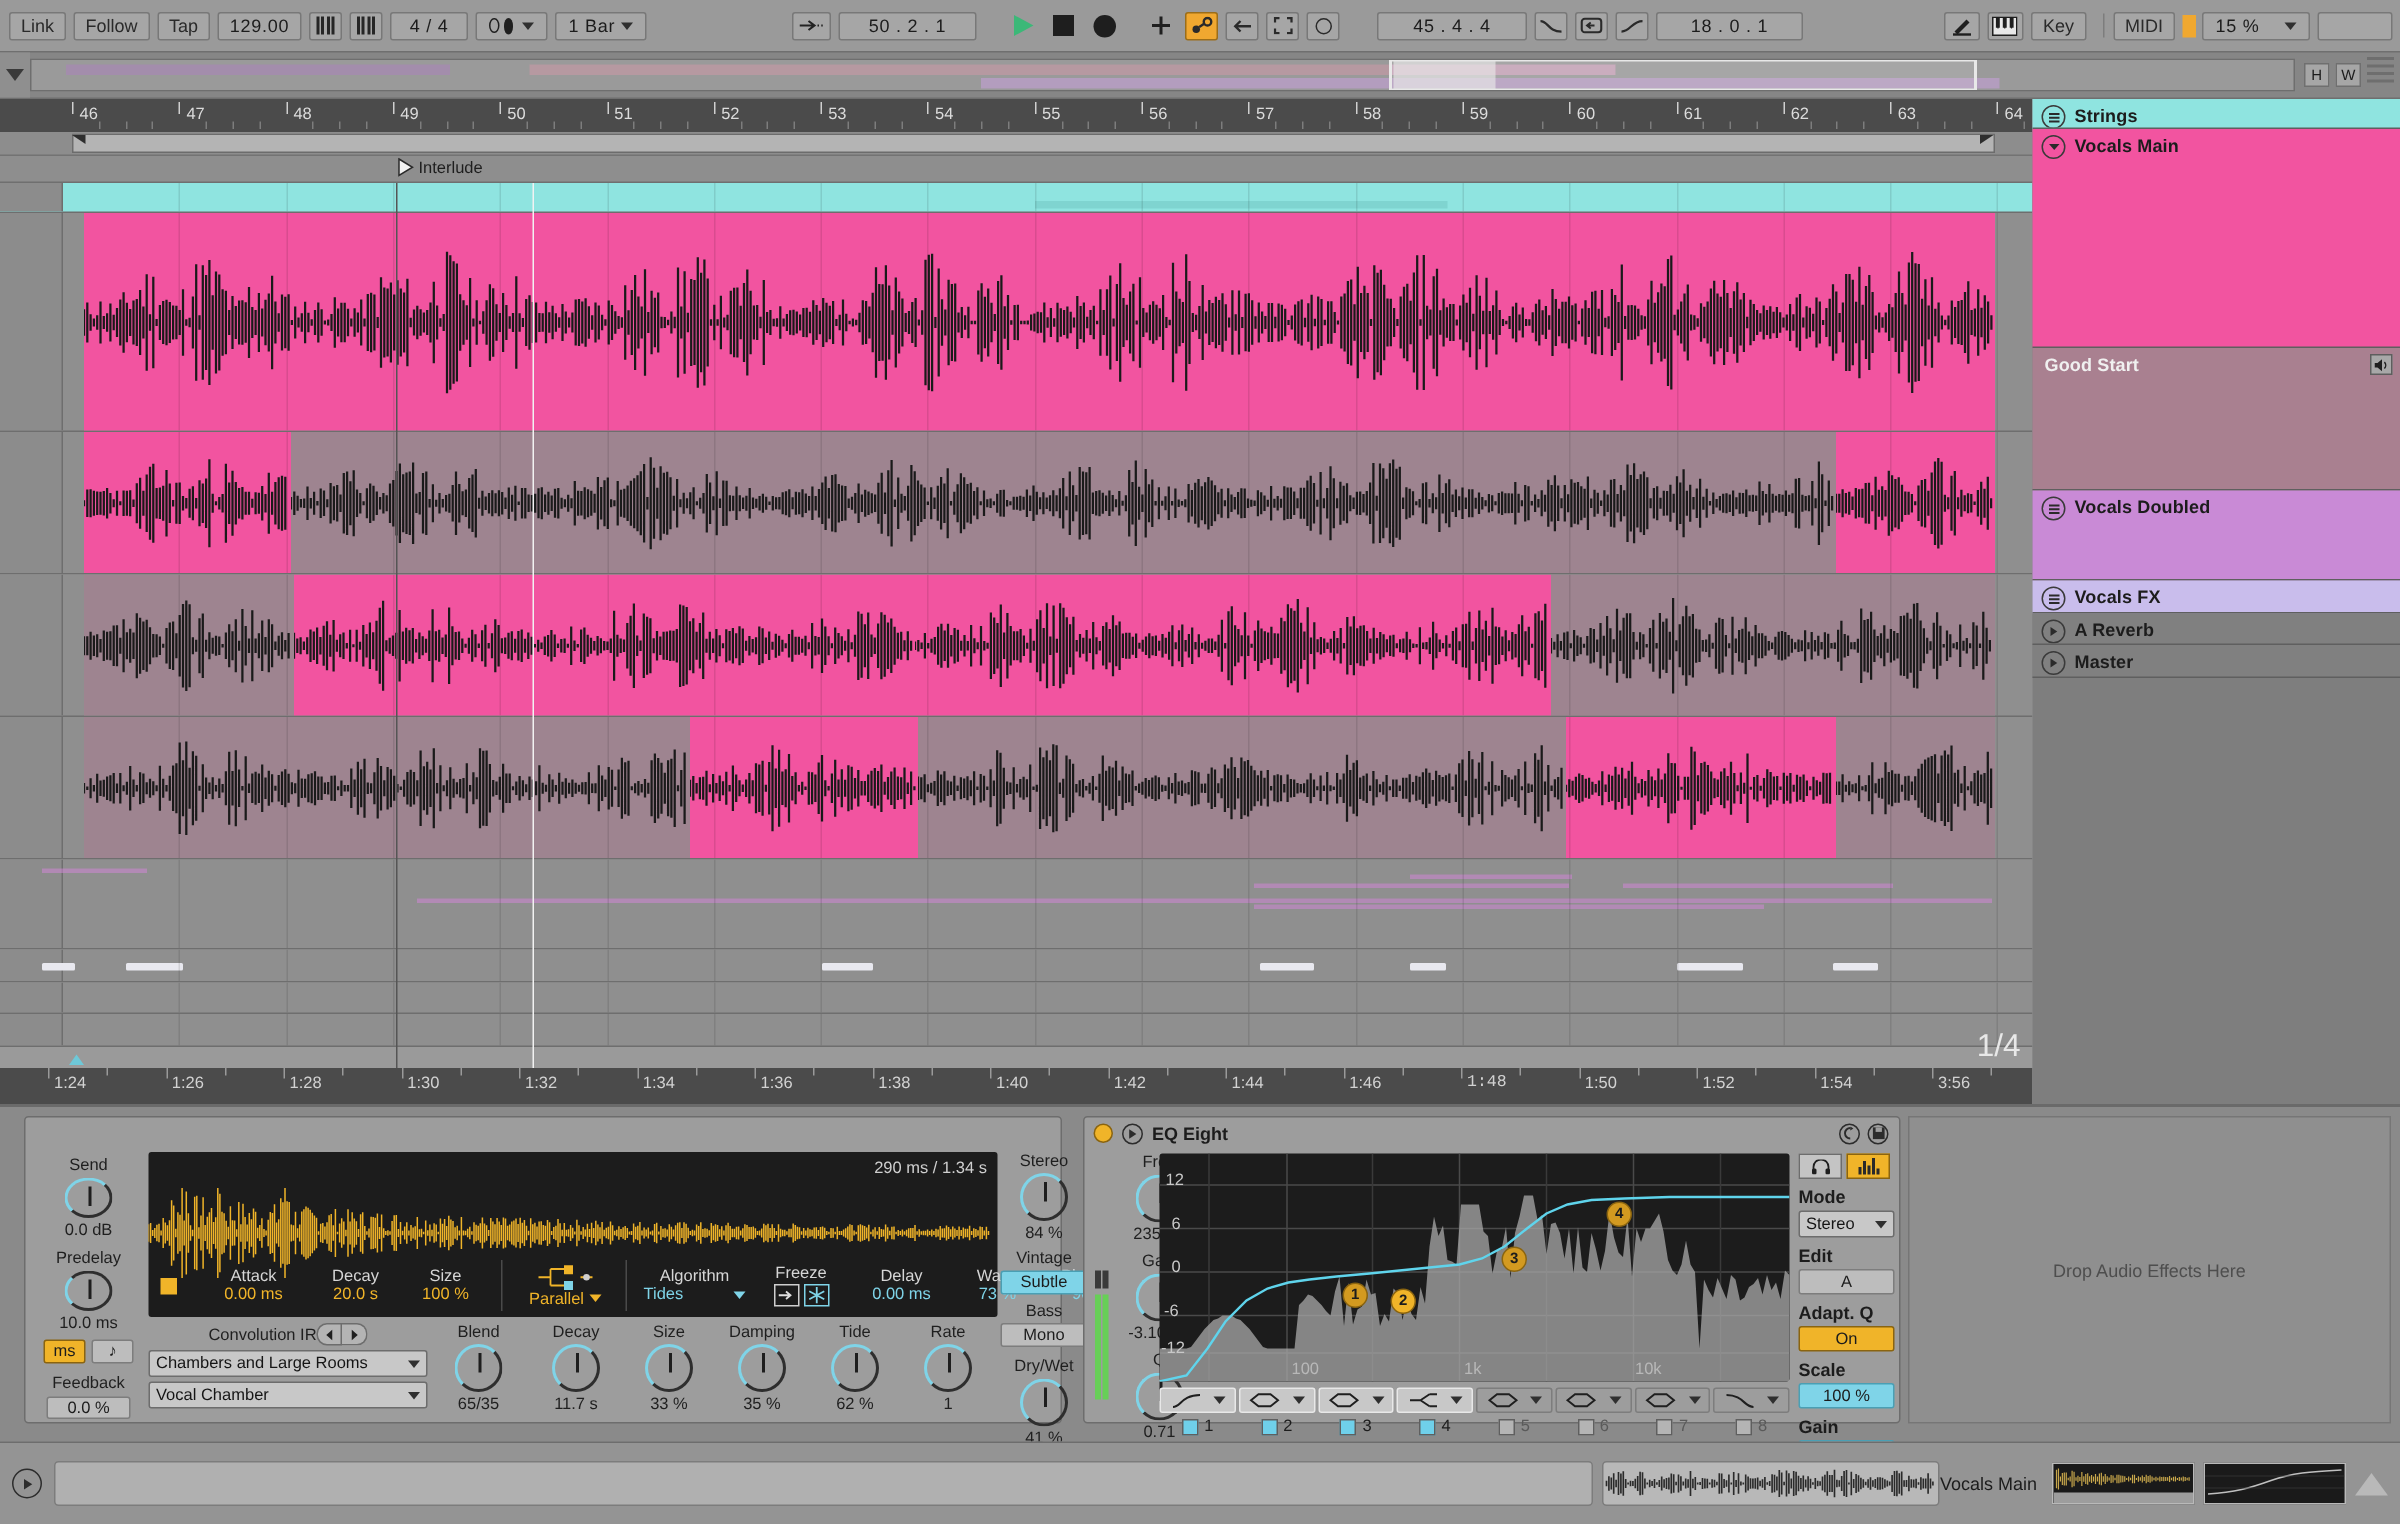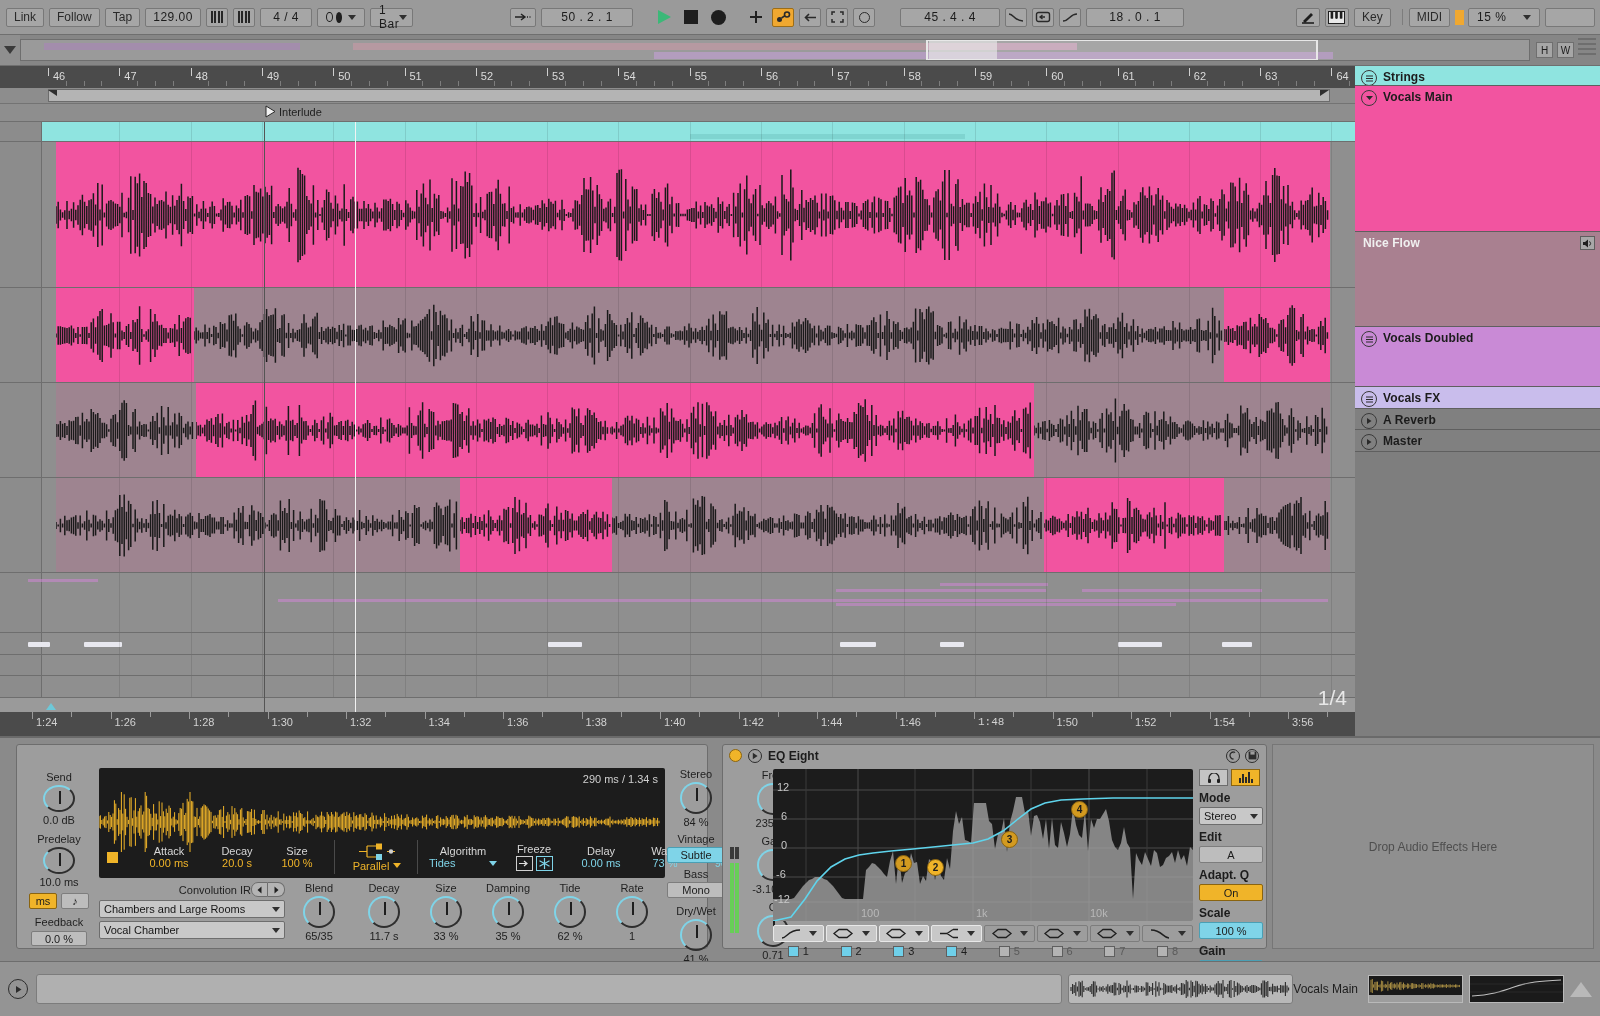--- a/index.html
+++ b/index.html
@@ -210,21 +210,21 @@
           <i></i>
           <i></i>
         </span>
     </div>
     <div class="tb-val" style="width:52px">4 / 4</div>
     <div class="tb-val" style="width:48px;gap:3px">
       <span style="width:10px;height:10px;border-radius:50%;border:1.5px solid #1f1f1f;display:inline-block"></span>
       <span style="width:11px;height:11px;border-radius:50%;background:#1f1f1f;display:inline-block"></span>
       <span class="caret" style="margin-left:3px"></span>
     </div>
-    <div class="tb-val" style="width:43px;justify-content:space-between">
+    <div class="tb-val" style="width:61px;justify-content:space-between">
       <span>1 Bar</span>
         <span class="caret"></span>
     </div>
 
     <div style="width:92px"></div>
     <div class="tb-ico" style="width:26px">
       <svg width="16" height="10" viewBox="0 0 16 10">
           <path d="M0 5 H9 M6 2 L10 5 L6 8" stroke="#222" fill="none" stroke-width="1.4"></path>
           <path d="M12 5 h1 M14.5 5 h1" stroke="#222" stroke-width="1.4"></path>
         </svg>
@@ -793,21 +793,21 @@
         </div>
         <div class="th" style="height: 146px; background: rgb(242, 84, 160);">
           <span class="th-ico">
             <svg width="9" height="8" viewBox="0 0 9 8">
               <path d="M1 2L4.5 6L8 2Z" fill="#2a2a2a"></path>
             </svg>
           </span>
           <span class="nm">Vocals Main</span>
         </div>
         <div class="th" style="height: 95px; background: rgb(169, 128, 144);">
-          <span class="nm plain" style="margin-left: 2px; color: rgb(240, 240, 240); font-weight: 600;">Nice Flow</span>
+          <span class="nm plain" style="margin-left: 2px; color: rgb(240, 240, 240); font-weight: 600;">Good Start</span>
           <span class="spk">
             <svg width="10" height="9" viewBox="0 0 10 9">
               <path d="M0 3h2L5 0.5v8L2 6H0Z" fill="#1f1f1f"></path>
               <path d="M6.6 2.4a3 3 0 010 4.2" stroke="#1f1f1f" fill="none" stroke-width="1"></path>
             </svg>
           </span>
         </div>
         <div class="th" style="height: 60px; background: rgb(201, 138, 214);">
           <span class="th-ico">
             <svg width="9" height="9" viewBox="0 0 9 9">
@@ -930,21 +930,21 @@
             <div class="k-val bl">73 %</div>
           </div>
           <div style="width:58px;text-align:center">
             <div class="k-lab" style="color:#d6d6d6">Phase</div>
             <div class="k-val bl">90°</div>
           </div>
         </div>
       </div>
 
       <div style="position:absolute;left:82px;top:137px;width:186px;height:64px">
-        <div style="display:flex;align-items:center;justify-content:flex-end">
+        <div style="display:flex;align-items:center;justify-content:center">
           <span class="k-lab">Convolution IR</span>
           <span style="display:flex;gap:0">
             <span style="width:17px;height:15px;background:#b4b4b4;border:1px solid #6d6d6d;border-radius:7px 0 0 7px;display:flex;align-items:center;justify-content:center">
               <svg width="7" height="8" viewBox="0 0 7 8">
                   <path d="M5.5 0.5L1.5 4L5.5 7.5Z" fill="#1f1f1f"></path>
                 </svg>
             </span>
             <span style="width:17px;height:15px;background:#b4b4b4;border:1px solid #6d6d6d;border-left:0;border-radius:0 7px 7px 0;display:flex;align-items:center;justify-content:center">
               <svg width="7" height="8" viewBox="0 0 7 8">
                   <path d="M1.5 0.5L5.5 4L1.5 7.5Z" fill="#1f1f1f"></path>

